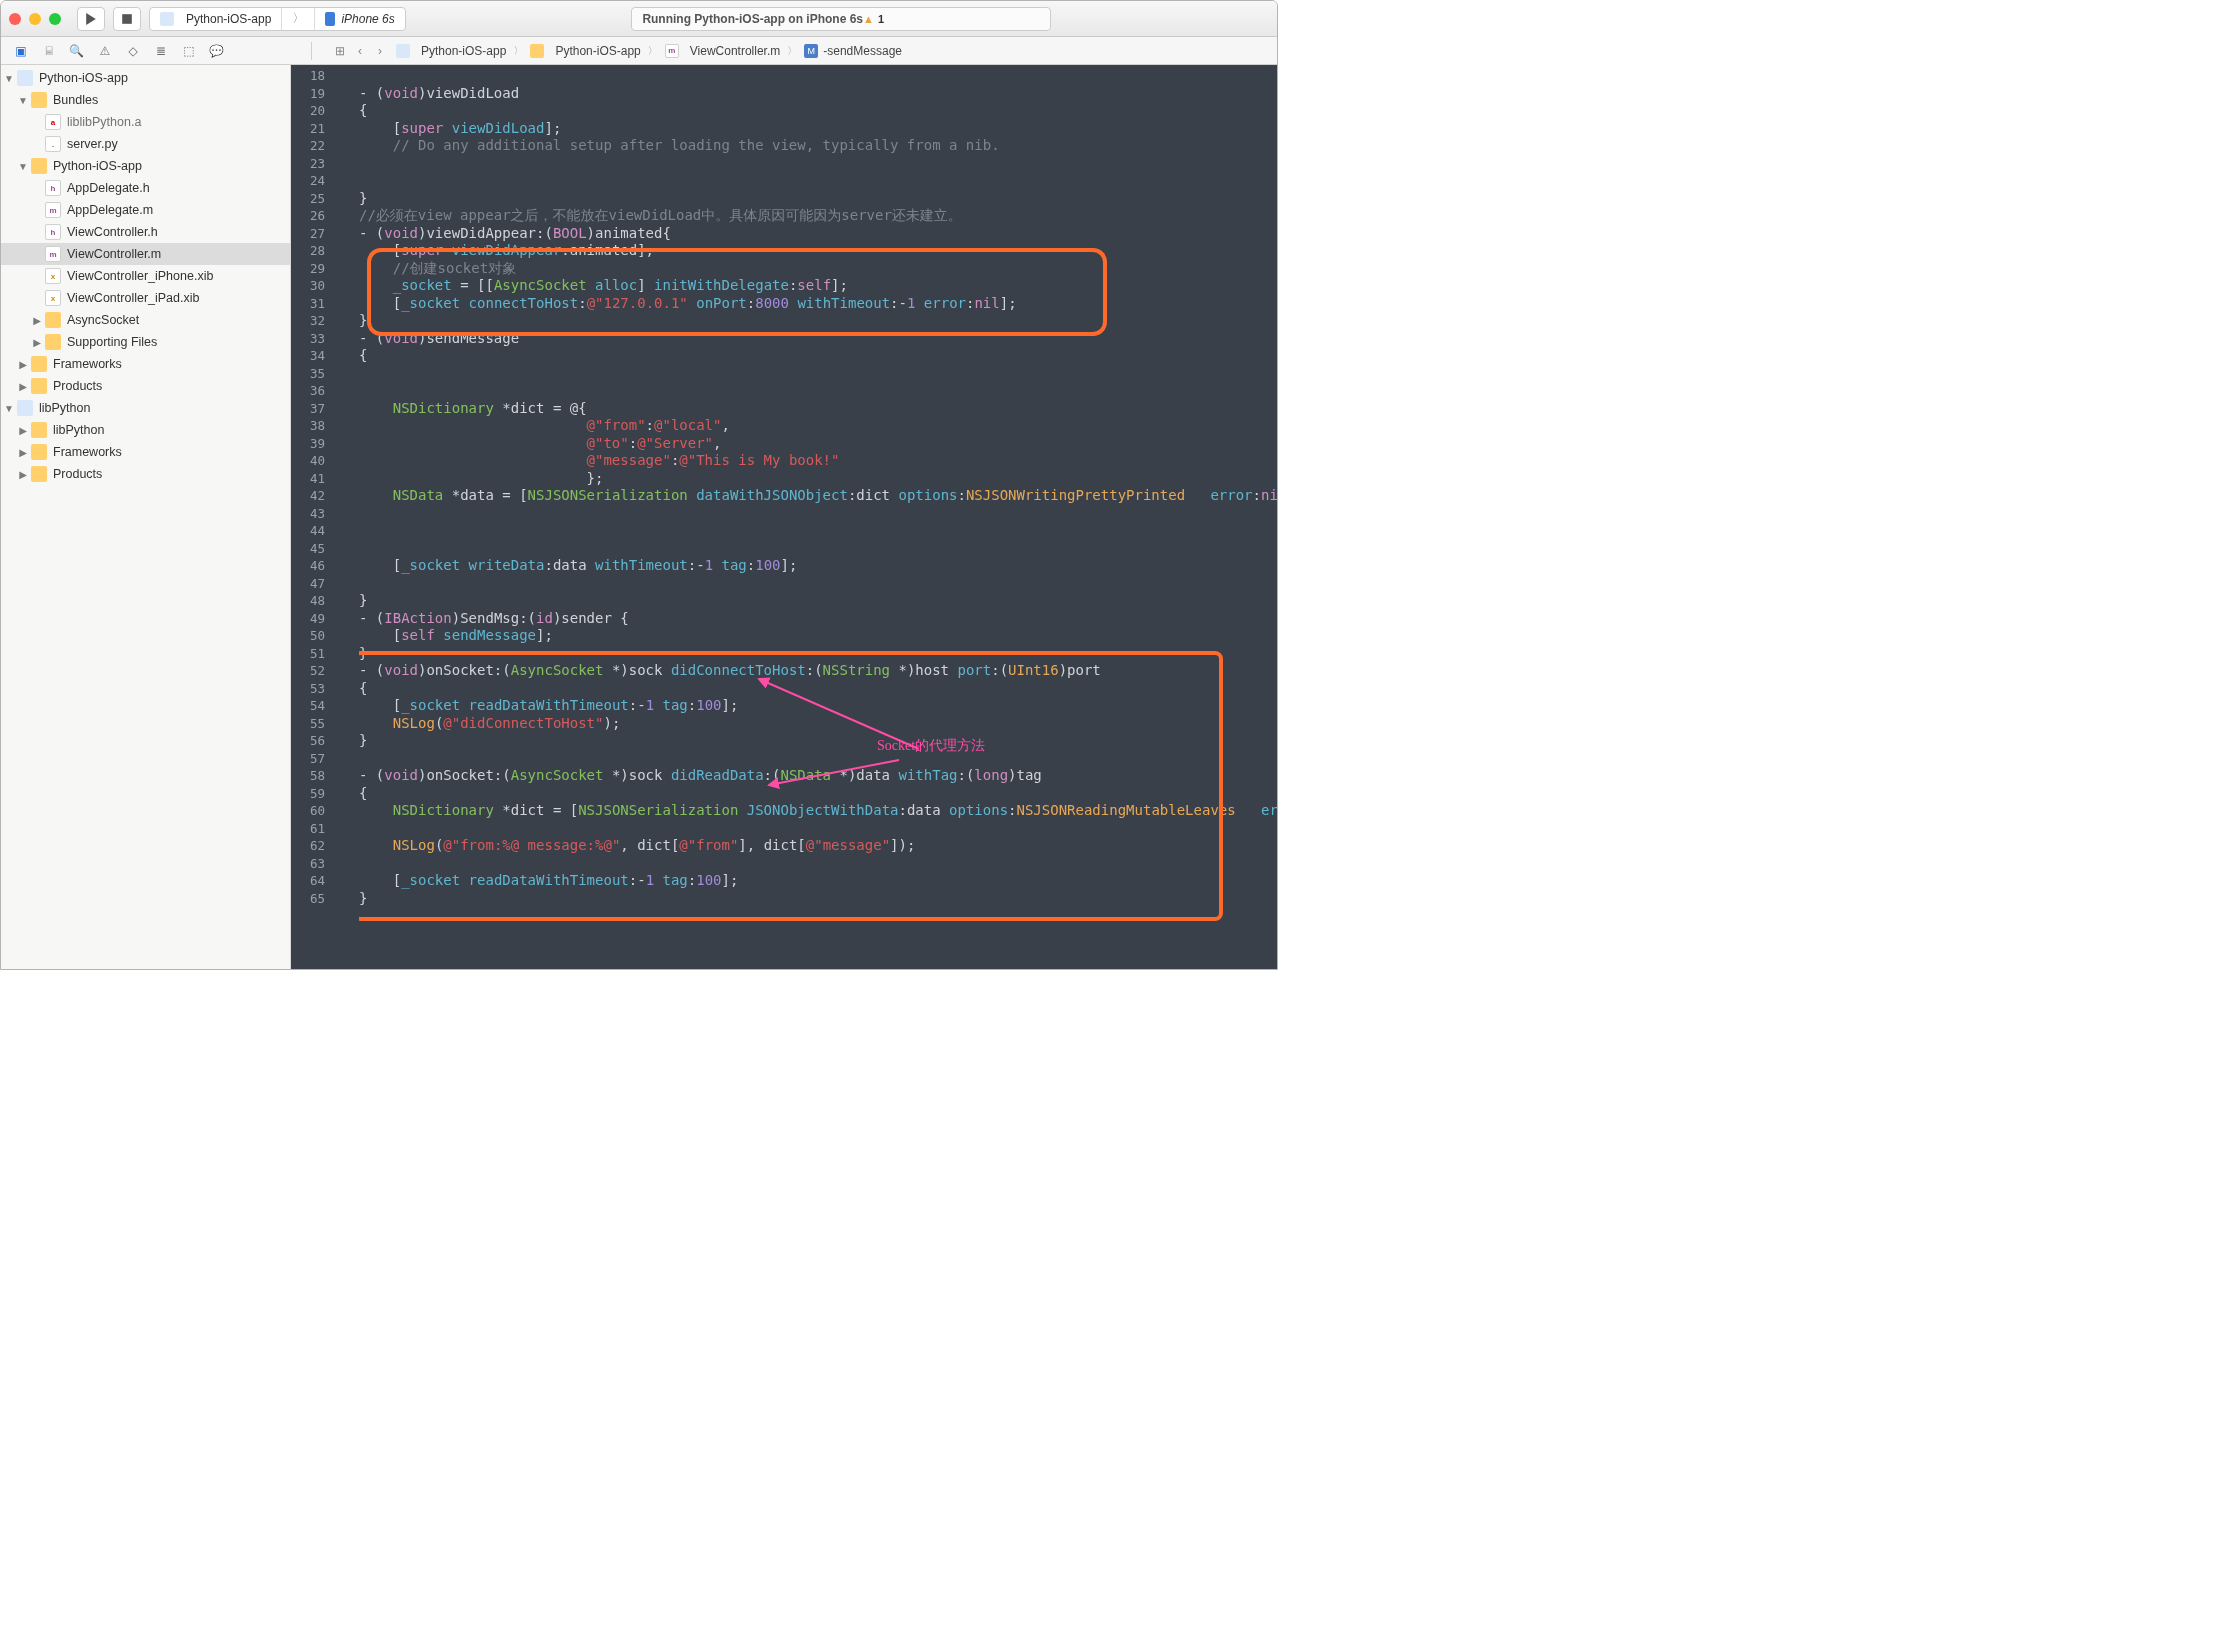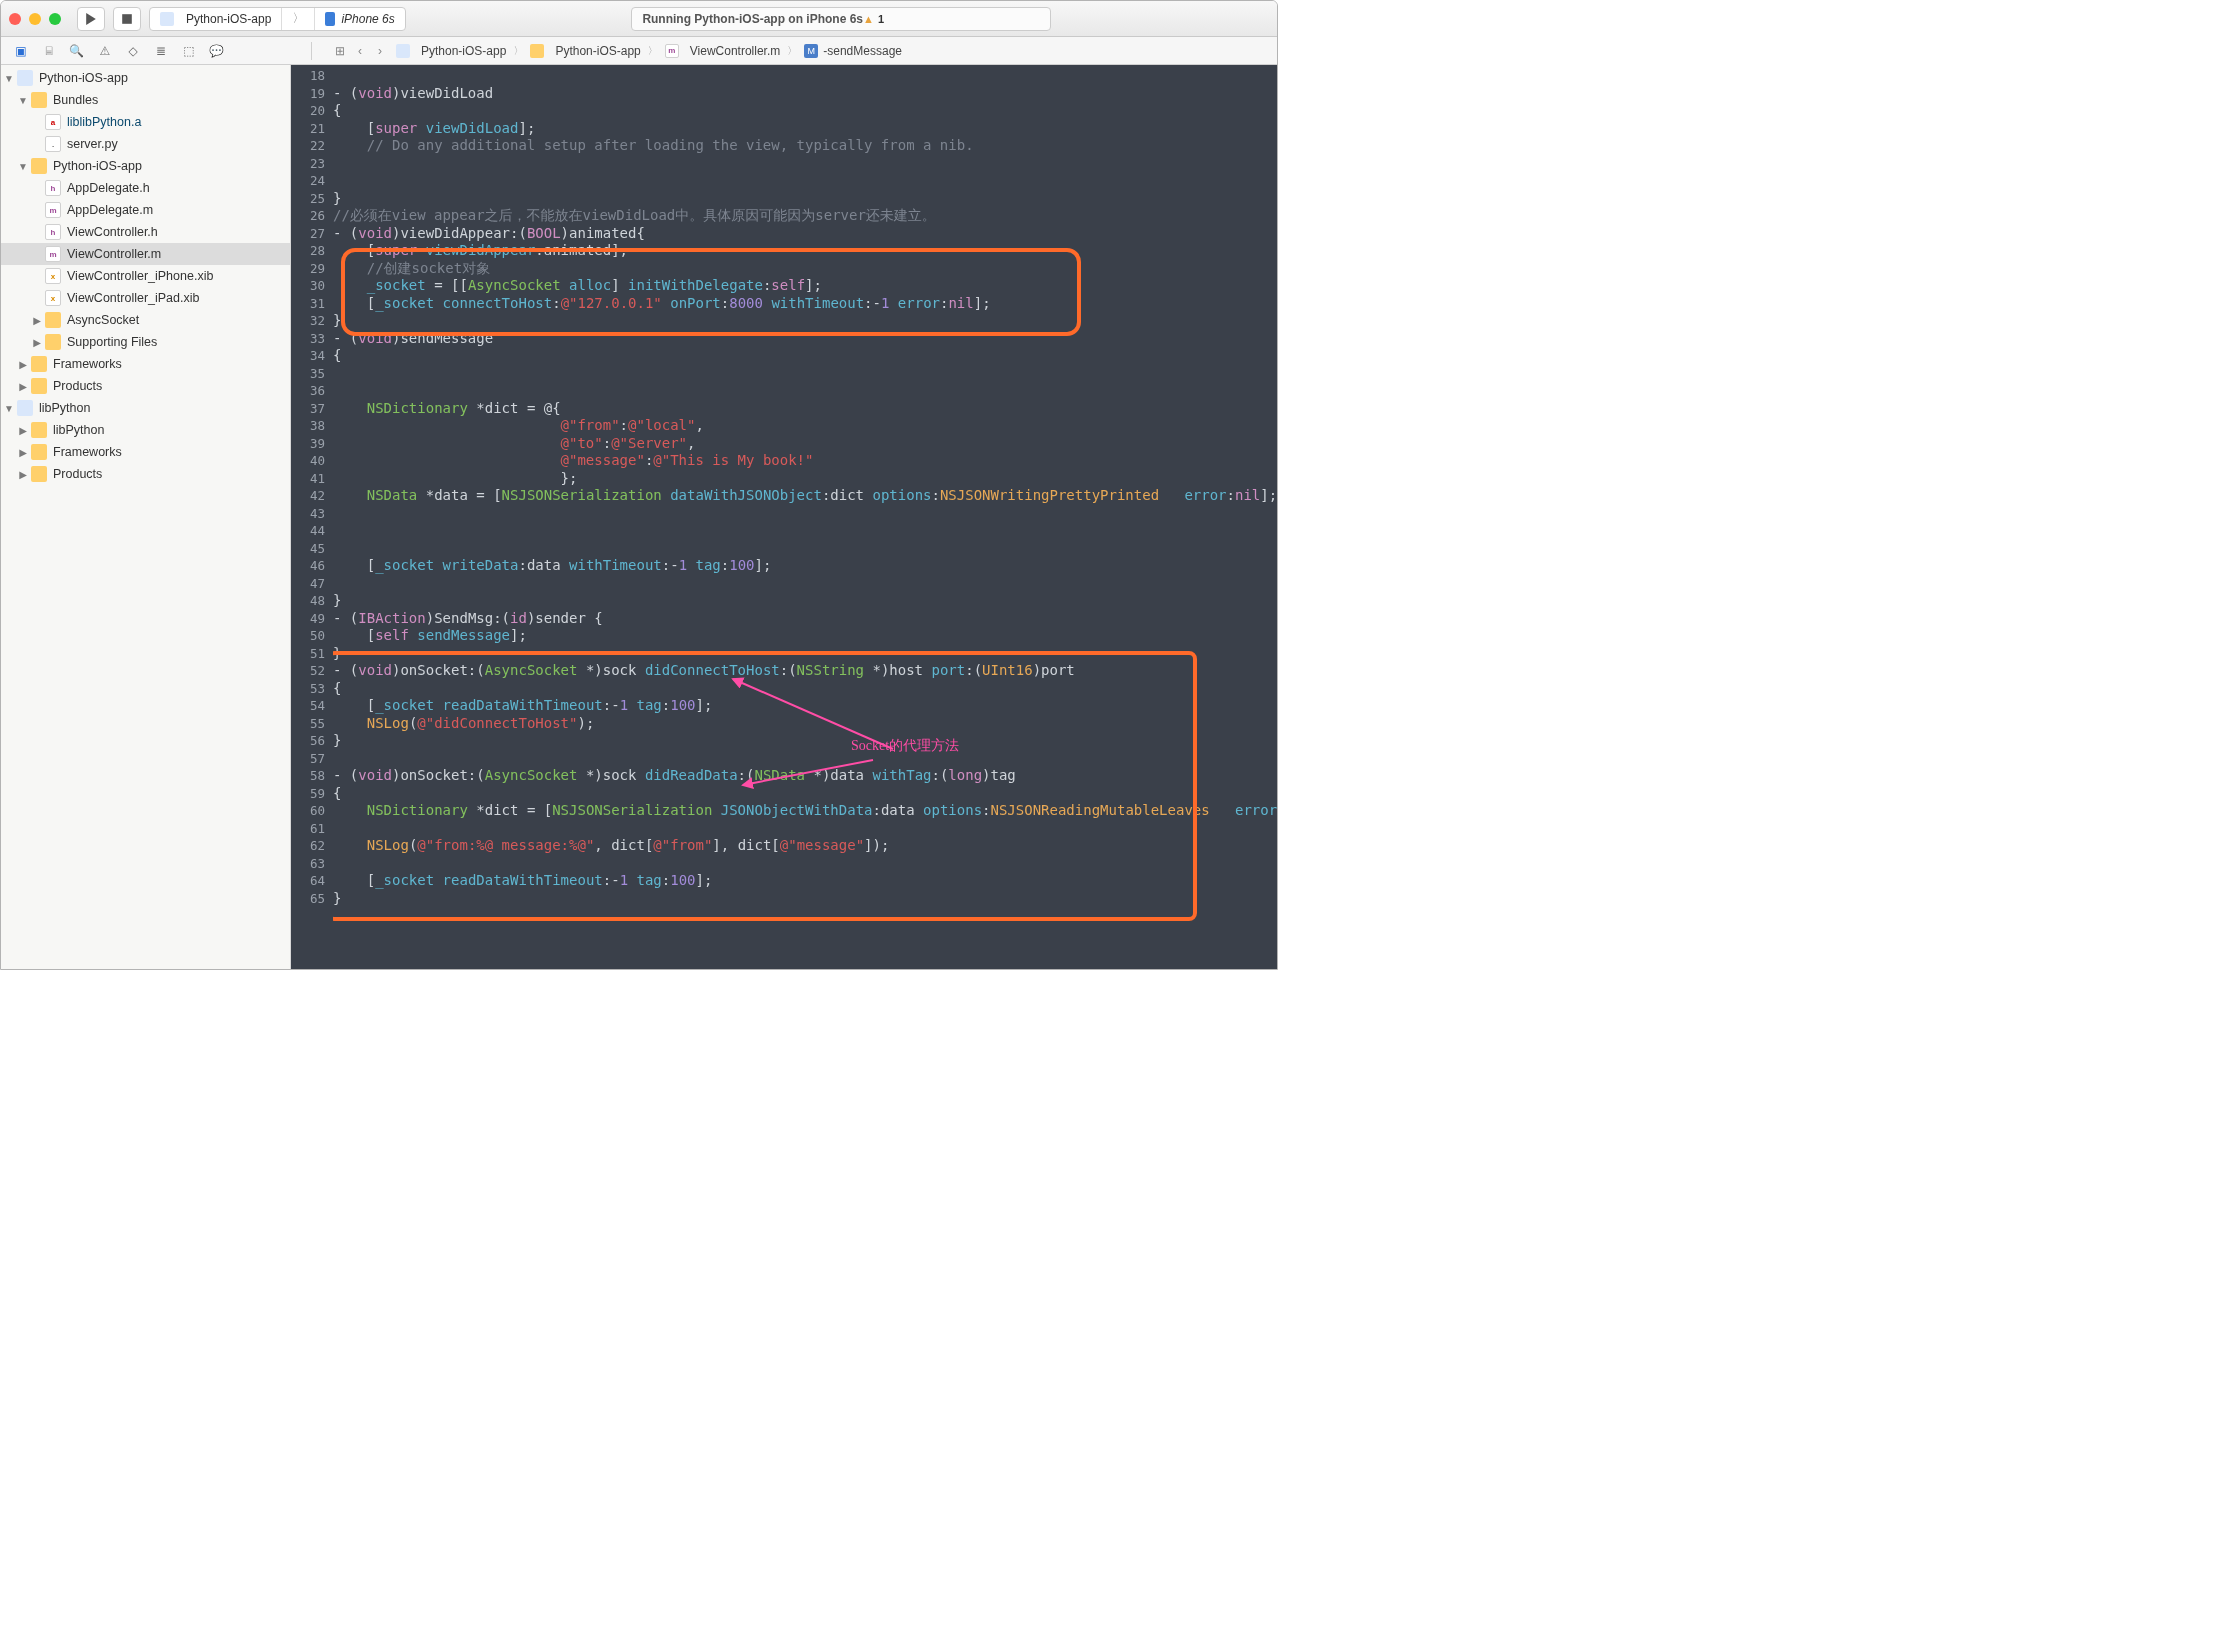--- a/index.html
+++ b/index.html
@@ -28,29 +28,29 @@
 .node.sel{background:#dcdcdc;}
 .disclose{width:12px;display:flex;justify-content:center;color:#7a7a7a;font-size:10px;margin-right:2px;}
 .fic{width:16px;height:16px;margin-right:6px;display:flex;align-items:center;justify-content:center;border-radius:2px;font-size:8px;font-weight:bold;}
 .fic-folder{background:#ffd06b;}
 .fic-app{background:#d9e7fb;color:#2a5db0;}
 .fic-h{background:#fff;border:1px solid #d0d0d0;color:#9e4a97;}
 .fic-m{background:#fff;border:1px solid #d0d0d0;color:#9e4a97;}
 .fic-xib{background:#fff;border:1px solid #d0d0d0;color:#d98b00;}
 .fic-a{background:#fff;border:1px solid #d0d0d0;color:#c00;}
 .fic-py{background:#fff;border:1px solid #d0d0d0;color:#666;}
-.red-text{color:#0c4a6e;}
+.red-text{color:#737373;}
 
 .editor { flex:1; display:flex; flex-direction:column; min-width:0; background:#3a404a; }
 .jumpbar { height:28px; background:#f2f2f2; border-bottom:1px solid #d0d0d0; display:flex; align-items:center; padding:0 4px; font-size:12px; color:#444; gap:0px;}
 .jumpbar .jseg{display:flex;align-items:center;gap:5px;padding:0 6px;height:20px;white-space:nowrap;}
 .jumpbar .chev{color:#999;padding:0 1px;font-size:10px;}
 .jumpbar .nbtn{width:20px;height:20px;display:flex;align-items:center;justify-content:center;color:#888;}
 
-.code { flex:1; display:flex; font-family: Menlo, Monaco, monospace; font-size:14px; line-height:17.5px; overflow:hidden; position:relative; }
+.code { flex:1; display:flex; font-family: Menlo, Monaco, monospace; font-size:14px; line-height:17.5px; overflow:hidden; position:relative;gap:26px; }
 .gutter { width:42px; background:#3a404a; color:#9aa1ab; text-align:right; padding-right:8px; padding-top:2px; user-select:none; font-size:12.5px;}
 .gline{height:17.5px;}
 .source { flex:1; background:#3a404a; color:#cfd4da; white-space:pre; padding-top:2px; position:relative; overflow:hidden;}
 .cline{height:17.5px;}
 
 .c-key{color:#d08ec2;} 
 .c-type{color:#e7a856;} 
 .c-str{color:#d85a5a;} 
 .c-cls{color:#83c05d;} 
 .c-meth{color:#5fb6d0;} 

